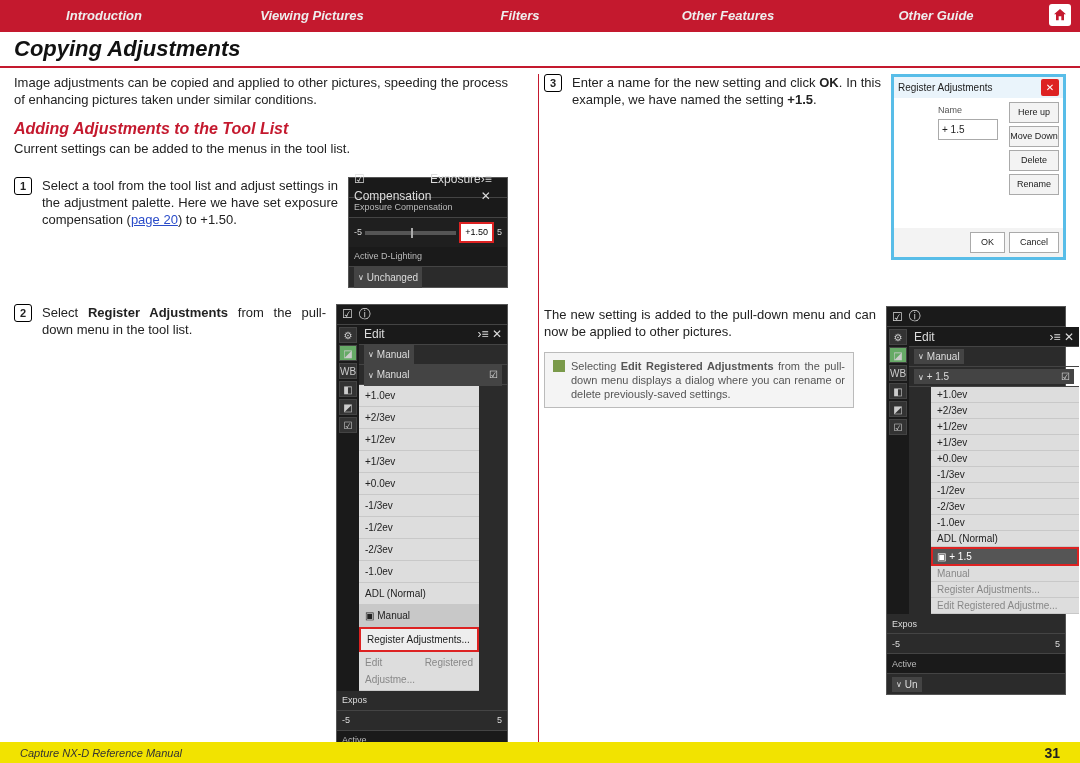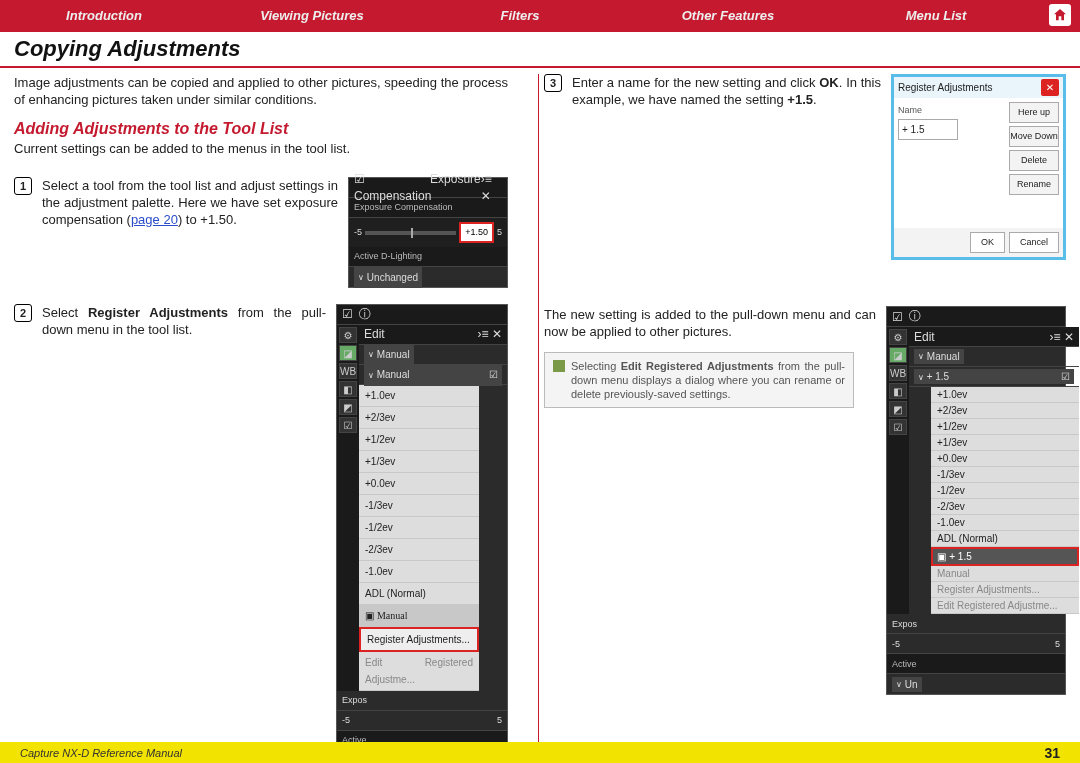--- a/index.html
+++ b/index.html
@@ -50,21 +50,21 @@
   .panel-wrap { display:flex; }
 
   .menu-list { background:#ddd; color:#222; font-size:10px; width:120px; }
   .menu-list .mi { padding:2px 6px; border-bottom:1px solid #c8c8c8; }
   .menu-list .mi.redbox { border:2px solid #d22; background:#eee; }
 
   
   .winbox { width:175px; background:#fff; border:3px solid #58bde8; font-size:10px;}
   .winbox .titlebar{ display:flex; justify-content:space-between; align-items:center; background:#eaf4fb; padding:2px 4px; font-size:10px;}
   .winbox .close{ background:#d22; color:#fff; width:18px; text-align:center; border-radius:2px;}
-  .winbox .body{ display:flex; height:130px; }
+  .winbox .body{ display:flex; height:130px;margin-left:40px; }
   .winbox .lbox{ flex:1; padding:4px;}
   .winbox .lbox .fld{border:1px solid #aaa; background:#fff; font-size:10px; padding:1px 3px; width:60px;}
   .winbox .rbtns{ width:58px; padding:4px; display:flex; flex-direction:column; gap:3px;}
   .winbox .rbtns .b{border:1px solid #aaa; background:#f3f3f3; font-size:9px; text-align:center; padding:1px 0;}
   .winbox .ftr{display:flex; justify-content:flex-end; gap:4px; padding:4px; background:#f3f3f3;}
   .winbox .ftr .b{border:1px solid #aaa; background:#fff; font-size:9px; padding:1px 10px;}
 
   .tipbox { border:1px solid #bbb; background:#f4f4f4; padding:6px 8px; font-size:11px; line-height:14px; color:#555; text-align: justify; display:flex; gap:6px; margin-top:10px;}
   .tipbox .cb{min-width:12px;height:12px;background:#7a9a4a;margin-top:1px;}
 
@@ -77,21 +77,21 @@
   .panel-wide .redrow { border:2px solid #d22; background:#555; color:#fff; padding:2px 4px; font-size:10px;}
 </style>
 </head>
 <body>
 
 <div class="nav">
   <div class="tab">Introduction</div>
   <div class="tab">Viewing Pictures</div>
   <div class="tab">Filters</div>
   <div class="tab">Other Features</div>
-  <div class="tab">Menu List</div>
+  <div class="tab">Other Guide</div>
   <div class="home">
     <span class="home-icon">
       <svg viewBox="0 0 24 24">
           <path d="M12 3l9 8h-3v9h-4v-6H10v6H6v-9H3z"></path>
         </svg>
     </span>
   </div>
 </div>
 
 <div class="page-title">Copying Adjustments</div>
@@ -175,21 +175,21 @@
                 <div class="mi">+1.0ev</div>
                 <div class="mi">+2/3ev</div>
                 <div class="mi">+1/2ev</div>
                 <div class="mi">+1/3ev</div>
                 <div class="mi">+0.0ev</div>
                 <div class="mi">-1/3ev</div>
                 <div class="mi">-1/2ev</div>
                 <div class="mi">-2/3ev</div>
                 <div class="mi">-1.0ev</div>
                 <div class="mi">ADL (Normal)</div>
-                <div class="mi" style="background:#c8c8c8;font-family:Liberation Serif, serif;">▣ <span>Manual</span></div>
+                <div class="mi" style="background:#c8c8c8;">▣ <span>Manual</span></div>
                 <div class="mi redbox">Register Adjustments...</div>
                 <div class="mi" style="color:#888;">Edit Registered Adjustme...</div>
               </div>
             </div>
           </div>
           <div class="row" style="font-size:9px;">
               <span>Expos</span>
             </div>
           <div class="row" style="font-size:9px; justify-content:space-between;">
               <span>-5</span>

